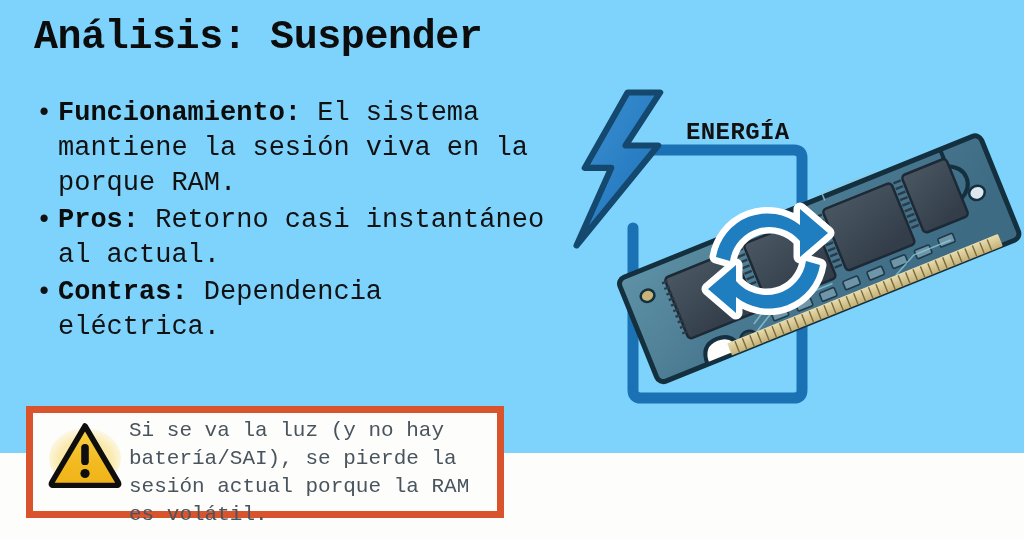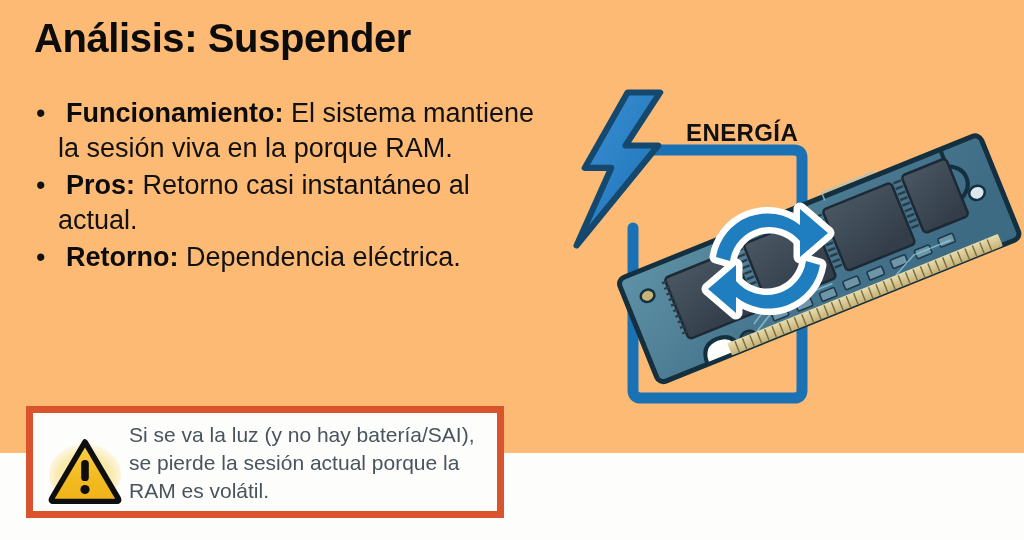--- a/index.html
+++ b/index.html
@@ -12,21 +12,22 @@
     height: 540px;
     background: #fdfdfc;
     font-family: "Liberation Sans", sans-serif;
     overflow: hidden;
     position: relative;
   }
   .slide {
     position: relative;
     width: 1024px;
     height: 453px;
-    background: #fdba74;
+    background: #7dd3fc;
+    font-family: Liberation Mono, monospace;
   }
 
   
   .left-col {
     position: absolute;
     left: 0px;
     top: 0px;
     width: 570px;
     height: 540px;
   }
@@ -64,38 +65,37 @@
     position: absolute;
     left: 6px;
     top: 0px;
     font-size: 27px;
     line-height: 35px;
     color: #111111;
   }
   .bullet-label {
     font-weight: bold;
     color: #0c0c0c;
-    margin-left: 8px;
   }
   .bullet-text {
     font-weight: normal;
   }
 
   
   .warning-box {
     position: absolute;
     left: 26px;
     top: 406px;
     width: 478px;
     height: 112px;
     box-sizing: border-box;
     border: 7px solid #d9532c;
     background: #fdfdfc;
     display: flex;
-    align-items: flex-end;
+    align-items: flex-start;
     padding: 4px 10px 4px 12px;
   }
   .warn-icon-wrap {
     flex: 0 0 auto;
     width: 80px;
     height: 74px;
     display: flex;
     align-items: center;
     justify-content: center;
   }
@@ -146,21 +146,21 @@
         <span class="bullet-label">Funcionamiento:</span><span class="bullet-text"> El sistema mantiene la sesión viva en la porque RAM.</span>
       </li>
 
       <li class="bullet-item">
         <span class="dot">•</span>
         <span class="bullet-label">Pros:</span><span class="bullet-text"> Retorno casi instantáneo al actual.</span>
       </li>
 
       <li class="bullet-item">
         <span class="dot">•</span>
-        <span class="bullet-label">Retorno:</span><span class="bullet-text"> Dependencia eléctrica.</span>
+        <span class="bullet-label">Contras:</span><span class="bullet-text"> Dependencia eléctrica.</span>
       </li>
 
     </ul>
 
     <div class="warning-box">
       <div class="warn-icon-wrap">
         <svg width="74" height="68" viewBox="0 0 74 68" aria-hidden="true">
           <defs>
             <radialGradient id="warnGlow" cx="50%" cy="55%" r="60%">
               <stop offset="60%" stop-color="#f7d96a" stop-opacity="0.55"></stop>

